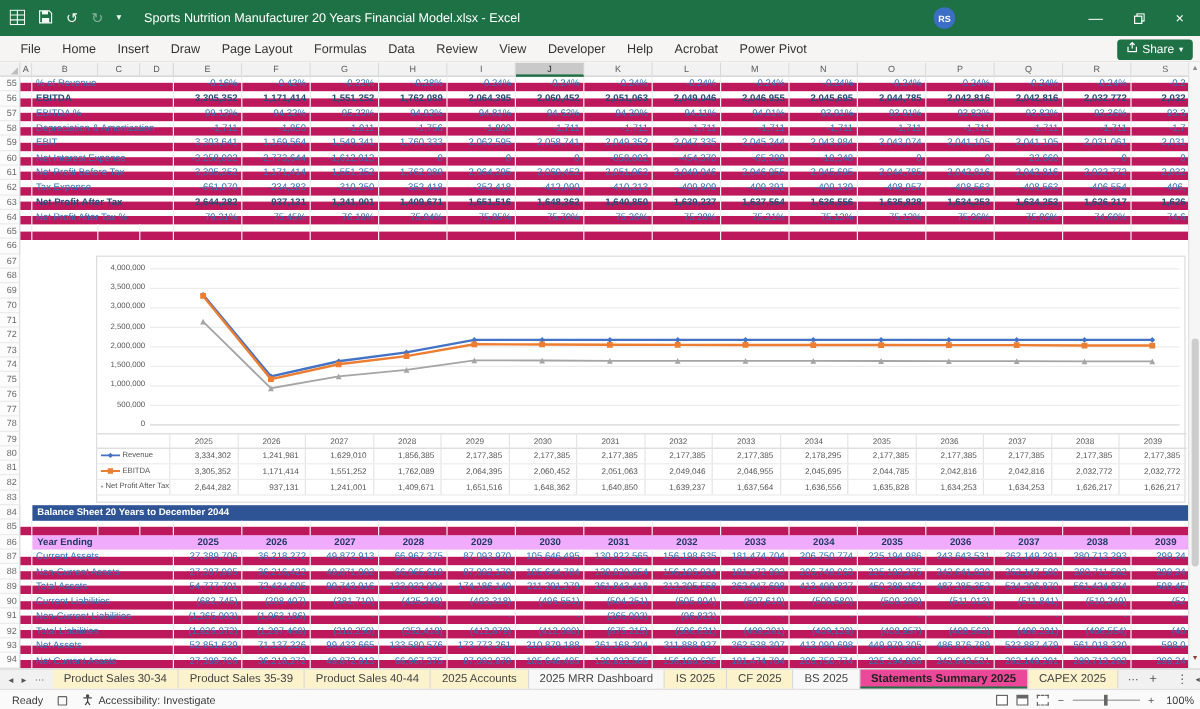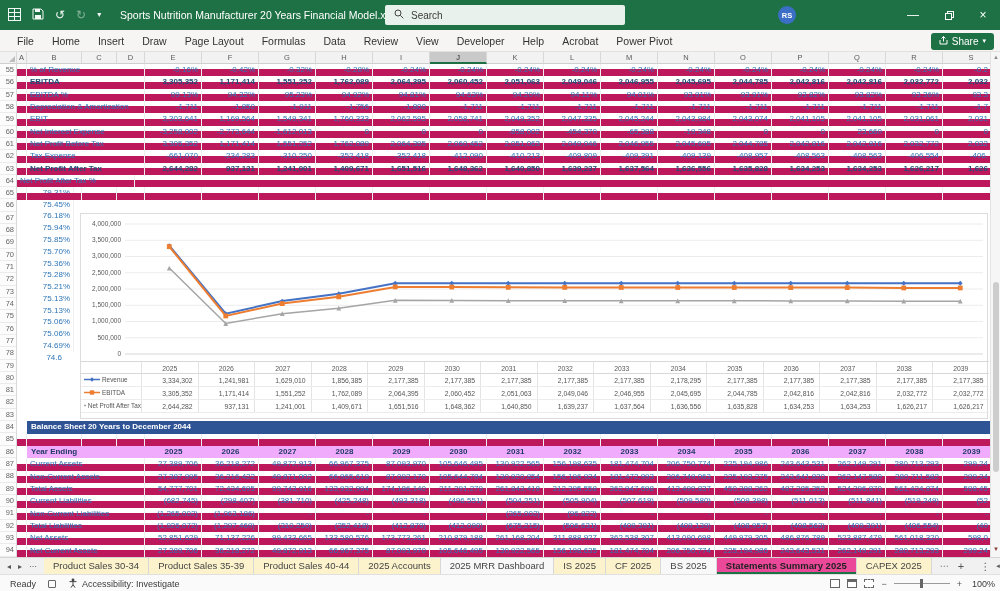--- a/index.html
+++ b/index.html
@@ -97,27 +97,20 @@
           <path d="M1 1 h8 l2 2 v8 h-10 z" fill="none" stroke="#fff"></path>
           <rect x="3" y="7" width="6" height="4" fill="#fff"></rect>
           <rect x="3" y="1" width="5" height="3" fill="#fff"></rect>
         </svg>
     </span>
     <span class="qicon">↺</span>
     <span class="qicon dim">↻</span>
     <span class="qicon" style="font-size:8px">▾</span>
   </div>
   <span class="wintitle">Sports Nutrition Manufacturer 20 Years Financial Model.xlsx  -  Excel</span>
-  <div class="searchbox">
-    <span><svg width="10" height="10" viewBox="0 0 10 10">
-          <circle cx="4" cy="4" r="3" fill="none" stroke="#444"></circle>
-          <line x1="6.3" y1="6.3" x2="9.3" y2="9.3" stroke="#444"></line>
-        </svg></span>
-    <span>Search</span>
-  </div>
   <div class="avatar">RS</div>
   <div class="winbtn" style="left:898px">―</div>
   <div class="winbtn" style="left:934px">
       <svg width="9" height="9" viewBox="0 0 9 9">
         <rect x="2.5" y="0.5" width="6" height="6" fill="none" stroke="#fff"></rect>
         <rect x="0.5" y="2.5" width="6" height="6" fill="#1E7145" stroke="#fff"></rect>
       </svg>
     </div>
   <div class="winbtn" style="left:968px">×</div>
 </div>
@@ -564,21 +557,21 @@
           <div class="cell cval">1,640,850</div>
           <div class="cell cval">1,639,237</div>
           <div class="cell cval">1,637,564</div>
           <div class="cell cval">1,636,556</div>
           <div class="cell cval">1,635,828</div>
           <div class="cell cval">1,634,253</div>
           <div class="cell cval">1,634,253</div>
           <div class="cell cval">1,626,217</div>
           <div class="cell cval cclip">1,626</div>
         </div>
-        <div class="xrow" style="top: 110.925px; flex-direction: column;">
+        <div class="xrow" style="top: 110.925px;">
           <div class="cell ca"></div>
           <div class="cell clabel">Net Profit After Tax %</div>
           <div class="cell cval">79.31%</div>
           <div class="cell cval">75.45%</div>
           <div class="cell cval">76.18%</div>
           <div class="cell cval">75.94%</div>
           <div class="cell cval">75.85%</div>
           <div class="cell cval">75.70%</div>
           <div class="cell cval">75.36%</div>
           <div class="cell cval">75.28%</div>

